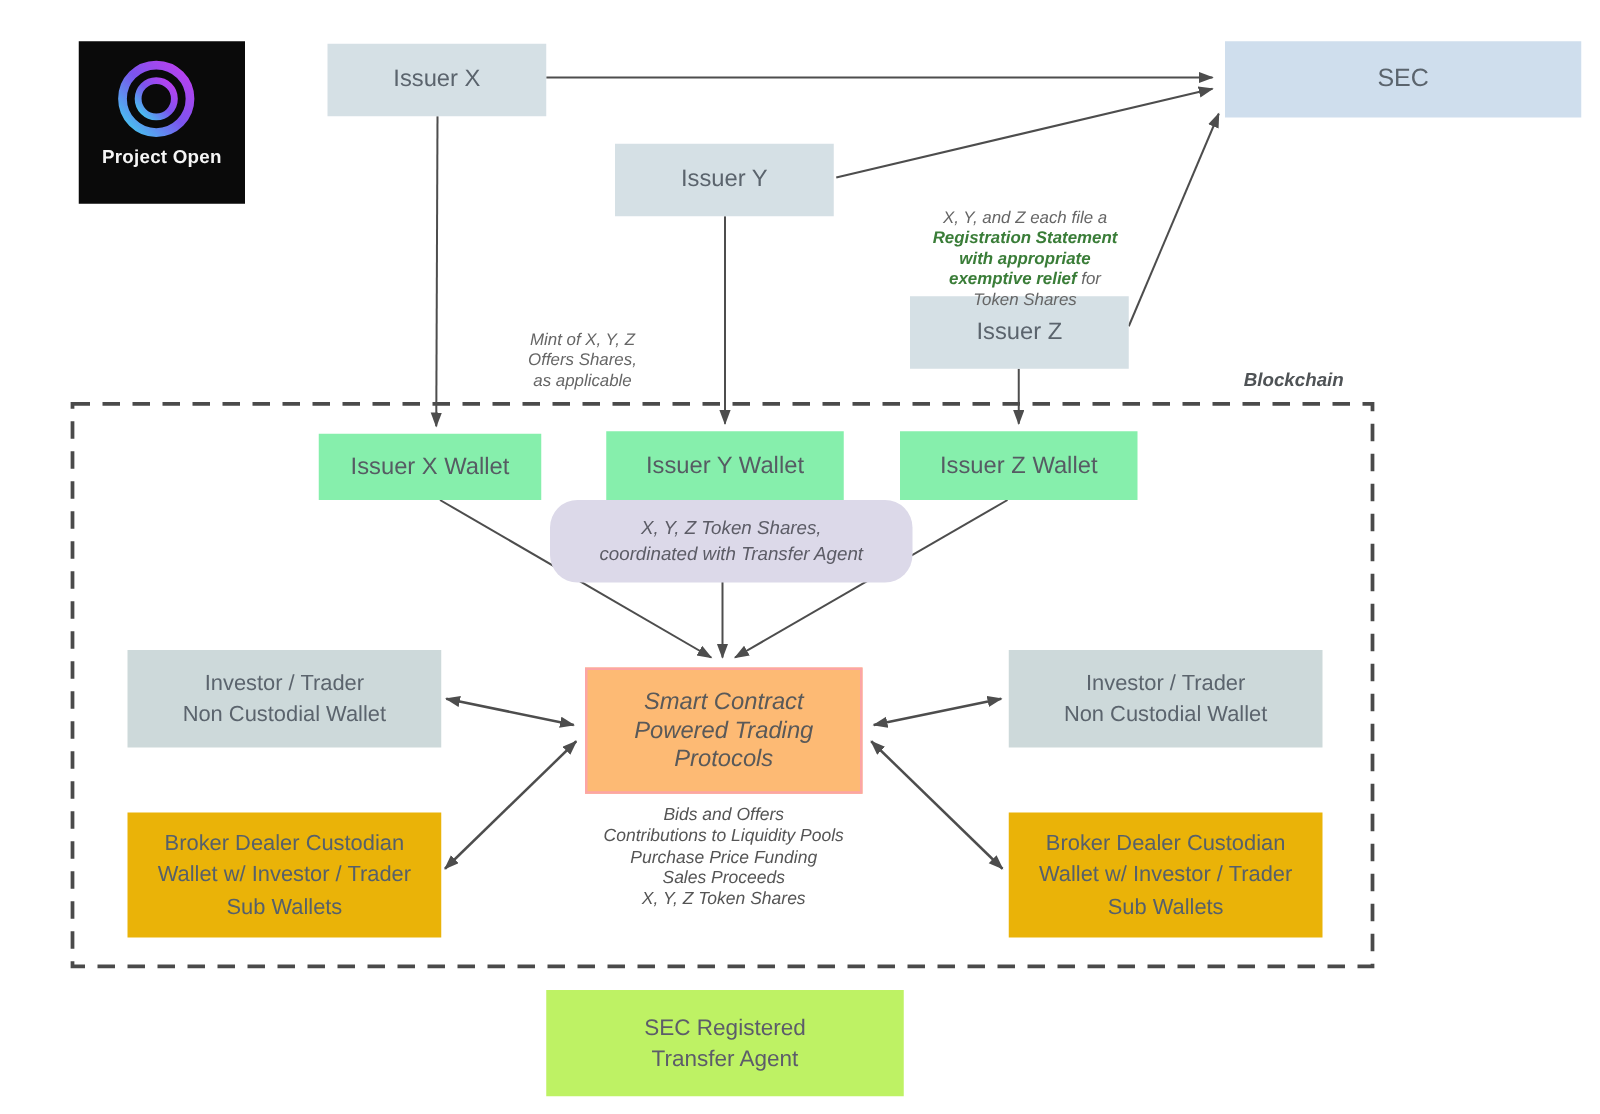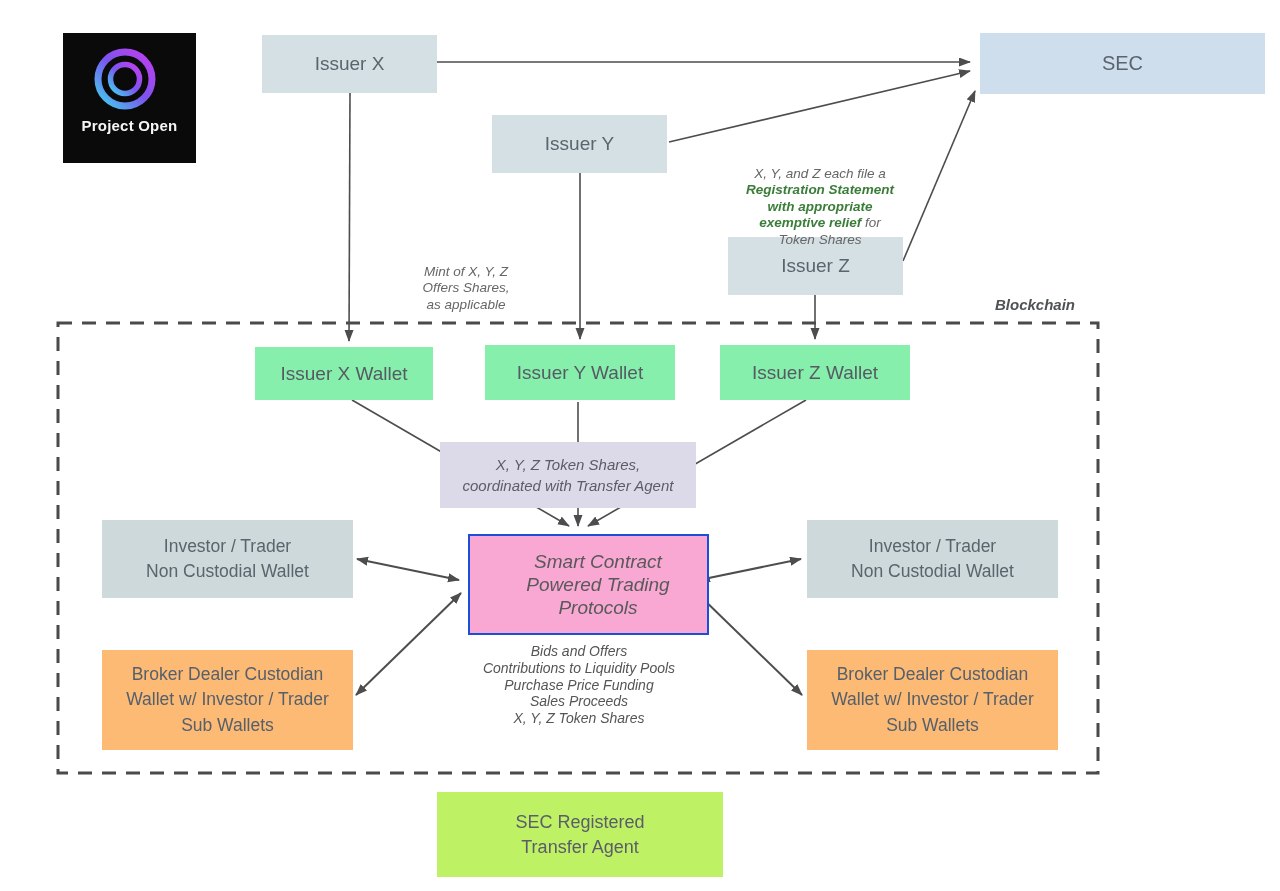--- a/index.html
+++ b/index.html
@@ -10,23 +10,23 @@
   #arrows{position:absolute;left:0;top:0;z-index:1;}
   .box{
     position:absolute;z-index:2;display:flex;flex-direction:column;
     align-items:center;justify-content:center;text-align:center;
     color:#5b646d;line-height:1.25;
   }
   .issuer{background:#d5e0e5;font-size:19px;}
   .sec{background:#cfdeed;font-size:20px;}
   .wallet{background:#86efac;font-size:19px;color:#565b63;}
   .purplebox{background:#dcd9e9;font-style:italic;font-size:15px;color:#5c5c66;line-height:1.4;}
-  .scbox{background:#f9a8d4;border:2px solid #1d4ed8;font-style:italic;font-size:19px;color:#595959;line-height:1.22;padding-left:19px;}
+  .scbox{background:#fdba74;border:2px solid #fca5a5;font-style:italic;font-size:19px;color:#595959;line-height:1.22;}
   .investor{background:#cdd9da;font-size:17.5px;line-height:1.42;}
-  .broker{background:#fdba74;font-size:17.5px;line-height:1.45;color:#56606b;}
+  .broker{background:#eab308;font-size:17.5px;line-height:1.45;color:#56606b;}
   .transfer{background:#bef264;font-size:18px;line-height:1.35;color:#5c5c6a;}
   .note{
     position:absolute;z-index:2;font-style:italic;font-size:13.5px;color:#666666;
     text-align:center;line-height:1.22;margin-top:28px;
   }
   .note .grn{color:#3a7d38;font-weight:bold;}
   .blockchain-label{
     position:absolute;z-index:2;font-size:15px;font-weight:bold;font-style:italic;
     color:#4f5356;text-align:right;
   }
@@ -126,21 +126,21 @@
   <div class="box wallet" style="left:255px;top:347px;width:178px;height:53px;">
     <div>Issuer X Wallet</div>
   </div>
   <div class="box wallet" style="left:485px;top:345px;width:190px;height:55px;">
     <div>Issuer Y Wallet</div>
   </div>
   <div class="box wallet" style="left:720px;top:345px;width:190px;height:55px;">
     <div>Issuer Z Wallet</div>
   </div>
 
-  <div class="box purplebox" style="left:440px;top:442px;width:256px;height:66px;">
+  <div class="box purplebox" style="left:440px;top:400px;width:290px;height:66px;border-radius:22px;">
     <div>X, Y, Z Token Shares,</div>
     <div>coordinated with Transfer Agent</div>
   </div>
 
   <div class="box scbox" style="left:468px;top:534px;width:218px;height:97px;">
     <div>Smart Contract</div>
     <div>Powered Trading</div>
     <div>Protocols</div>
   </div>
 

